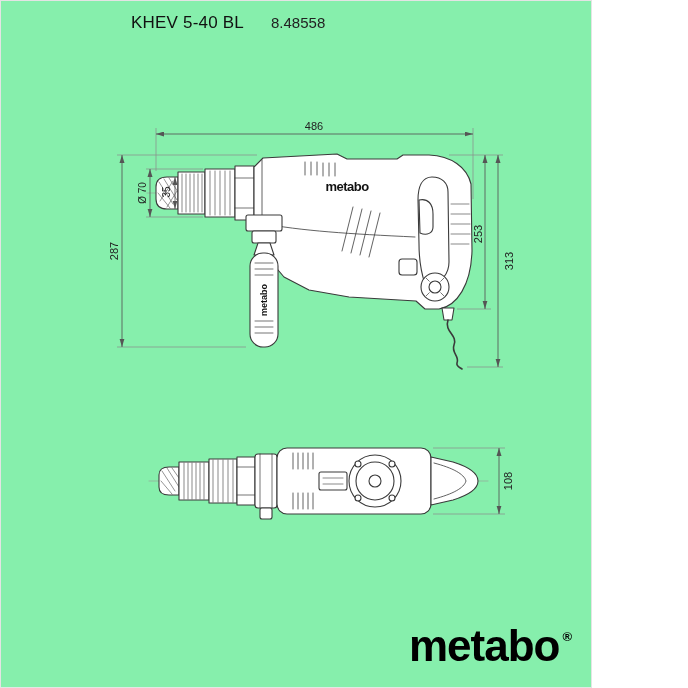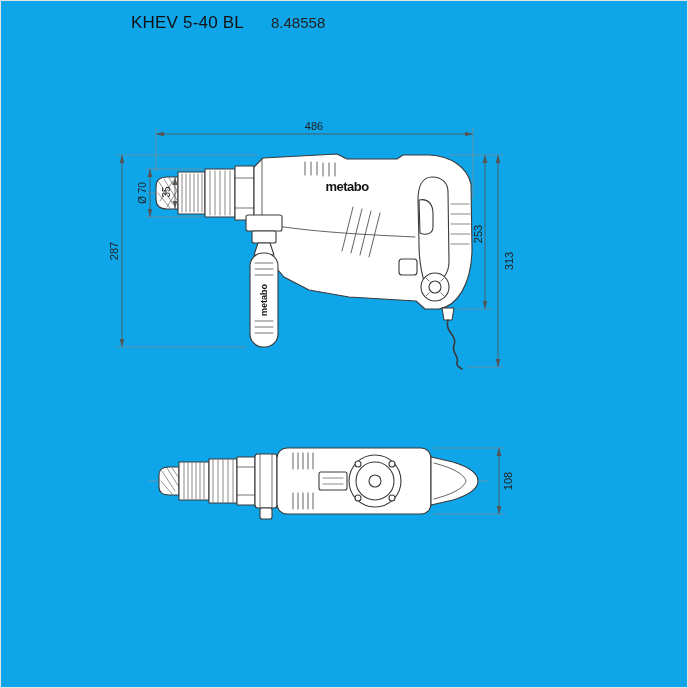--- a/index.html
+++ b/index.html
@@ -1,16 +1,16 @@
 <!DOCTYPE html>
 <html><head>
 <meta charset="utf-8">
 <style>
   html,body{margin:0;padding:0;background:#fff;}
-  .sheet{position:relative;width:688px;height:688px;background:#0ea5e9;border:1px solid #e4e4e4;
+  .sheet{position:relative;width:592px;height:688px;background:#86efac;border:1px solid #e4e4e4;
          box-sizing:border-box;font-family:"Liberation Sans",sans-serif;overflow:hidden;}
   .model{position:absolute;left:130px;top:12px;font-size:17px;color:#111;letter-spacing:.2px;}
   .order{position:absolute;left:270px;top:13px;font-size:15px;color:#222;}
   svg.drawing{position:absolute;left:0;top:0;}
   .logo{position:absolute;left:408px;top:620px;font-size:44px;font-weight:bold;
         letter-spacing:-1px;color:#000;}
   .logo sup{font-size:13px;letter-spacing:0;vertical-align:20px;margin-left:3px;font-weight:bold;}
   .dimtext{font-family:"Liberation Sans",sans-serif;}
 </style>
 </head>
@@ -127,14 +127,15 @@
       <text x="313" y="129" text-anchor="middle">486</text>
       <text x="113" y="250" text-anchor="middle" dominant-baseline="central" transform="rotate(-90 113 250)">287</text>
       <text x="141" y="192" text-anchor="middle" dominant-baseline="central" font-size="10" transform="rotate(-90 141 192)">Ø 70</text>
       <text x="165" y="191" text-anchor="middle" dominant-baseline="central" font-size="10" transform="rotate(-90 165 191)">35</text>
       <text x="477" y="233" text-anchor="middle" dominant-baseline="central" transform="rotate(-90 477 233)">253</text>
       <text x="508" y="260" text-anchor="middle" dominant-baseline="central" transform="rotate(-90 508 260)">313</text>
       <text x="507" y="480" text-anchor="middle" dominant-baseline="central" transform="rotate(-90 507 480)">108</text>
     </g>
   </svg>
 
+  <div class="logo"><span>metabo</span><sup>®</sup></div>
 
 </div>
 
 </body></html>

